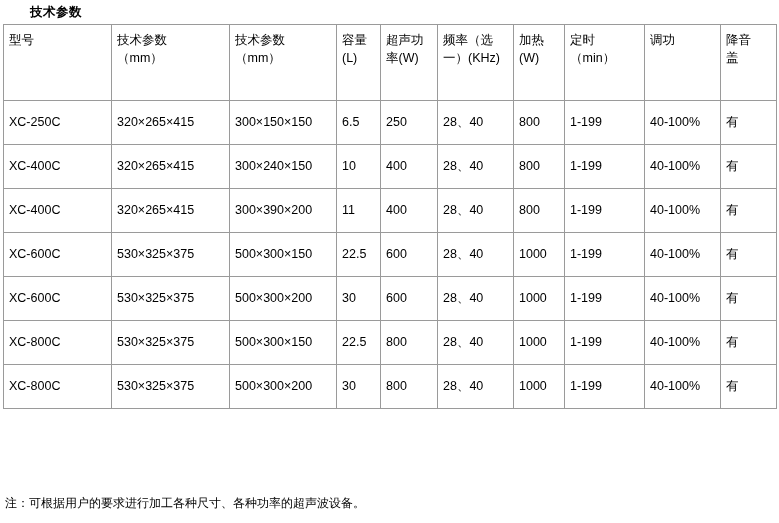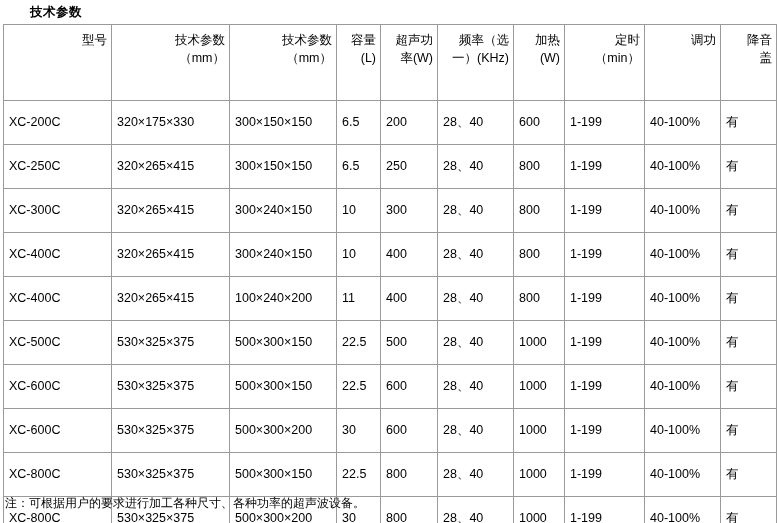--- a/index.html
+++ b/index.html
@@ -46,21 +46,20 @@
     font-weight: normal;
     line-height: 1.45;
     white-space: normal;
     word-break: break-all;
   }
   table.spec thead td {
     height: 66px;
     vertical-align: top;
     padding-top: 6px;
     font-size: 12.5px;
-    text-align: right;
   }
   thead td .hdr-line {
     display: block;
   }
   tbody td {
     height: 37px;
   }
   .note {
     position: absolute;
     left: 5px;
@@ -137,87 +136,51 @@
           <span class="hdr-line">调功</span>
         </td>
         <td>
           <span class="hdr-line">降音</span>
           <span class="hdr-line">盖</span>
         </td>
       </tr>
     </thead>
     <tbody>
       <tr>
-        <td>XC-200C</td>
-        <td>320×175×330</td>
-        <td>300×150×150</td>
-        <td>6.5</td>
-        <td>200</td>
-        <td>28、40</td>
-        <td>600</td>
-        <td>1-199</td>
-        <td>40-100%</td>
-        <td>有</td>
-      </tr>
-      <tr>
         <td>XC-250C</td>
         <td>320×265×415</td>
         <td>300×150×150</td>
         <td>6.5</td>
         <td>250</td>
         <td>28、40</td>
         <td>800</td>
         <td>1-199</td>
         <td>40-100%</td>
         <td>有</td>
       </tr>
       <tr>
-        <td>XC-300C</td>
-        <td>320×265×415</td>
-        <td>300×240×150</td>
-        <td>10</td>
-        <td>300</td>
-        <td>28、40</td>
-        <td>800</td>
-        <td>1-199</td>
-        <td>40-100%</td>
-        <td>有</td>
-      </tr>
-      <tr>
         <td>XC-400C</td>
         <td>320×265×415</td>
         <td>300×240×150</td>
         <td>10</td>
         <td>400</td>
         <td>28、40</td>
         <td>800</td>
         <td>1-199</td>
         <td>40-100%</td>
         <td>有</td>
       </tr>
       <tr>
         <td>XC-400C</td>
         <td>320×265×415</td>
-        <td>100×240×200</td>
+        <td>300×390×200</td>
         <td>11</td>
         <td>400</td>
         <td>28、40</td>
         <td>800</td>
-        <td>1-199</td>
-        <td>40-100%</td>
-        <td>有</td>
-      </tr>
-      <tr>
-        <td>XC-500C</td>
-        <td>530×325×375</td>
-        <td>500×300×150</td>
-        <td>22.5</td>
-        <td>500</td>
-        <td>28、40</td>
-        <td>1000</td>
         <td>1-199</td>
         <td>40-100%</td>
         <td>有</td>
       </tr>
       <tr>
         <td>XC-600C</td>
         <td>530×325×375</td>
         <td>500×300×150</td>
         <td>22.5</td>
         <td>600</td>

